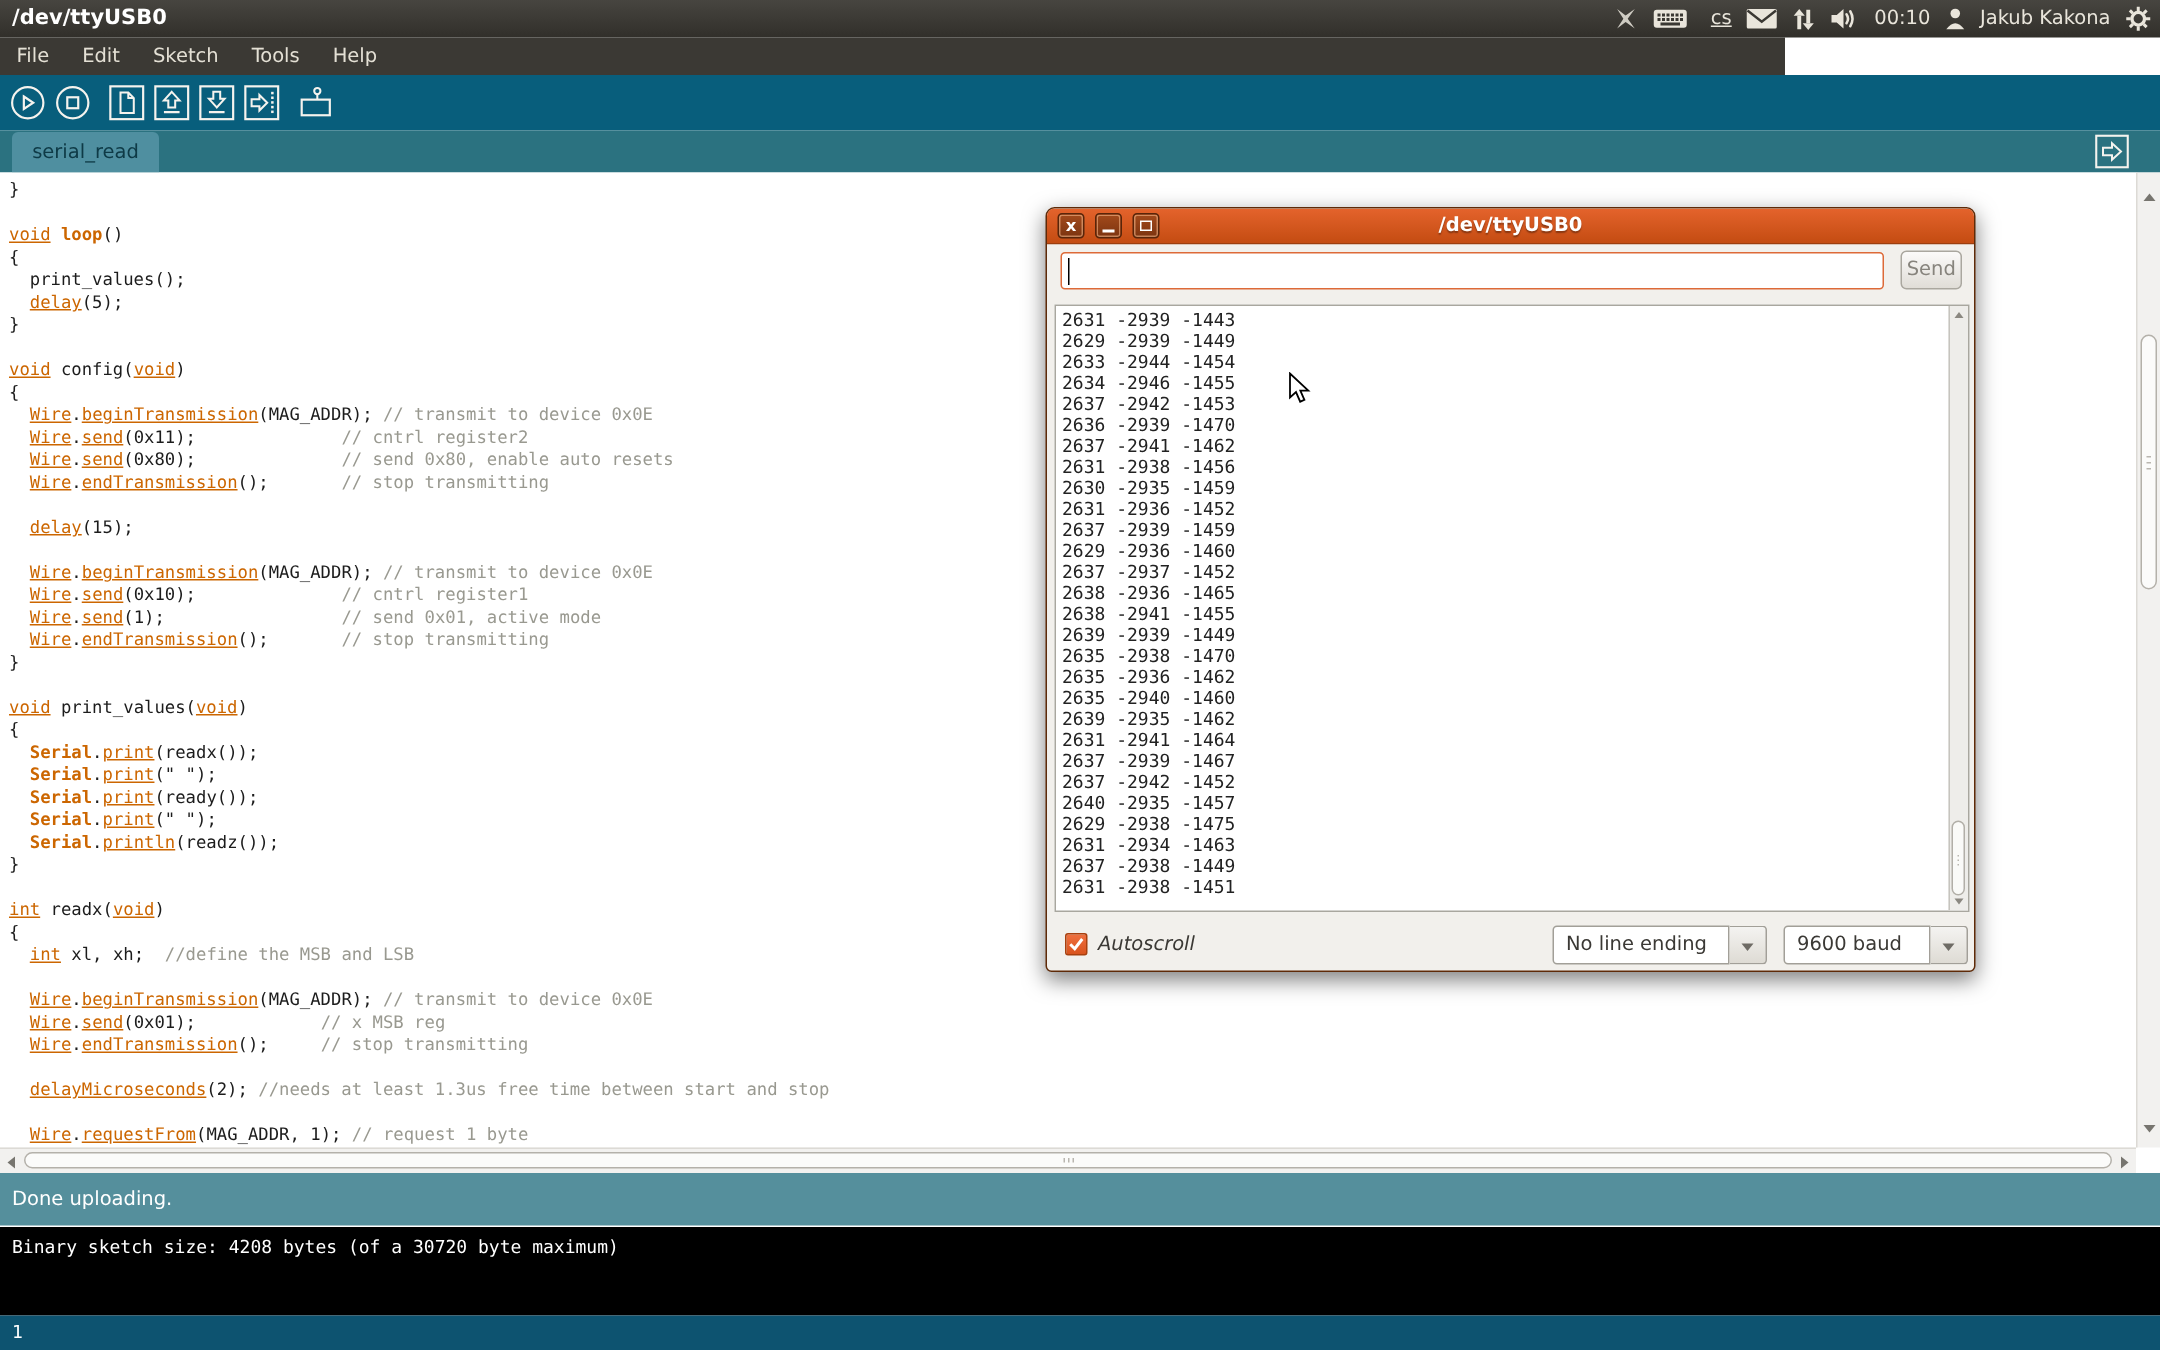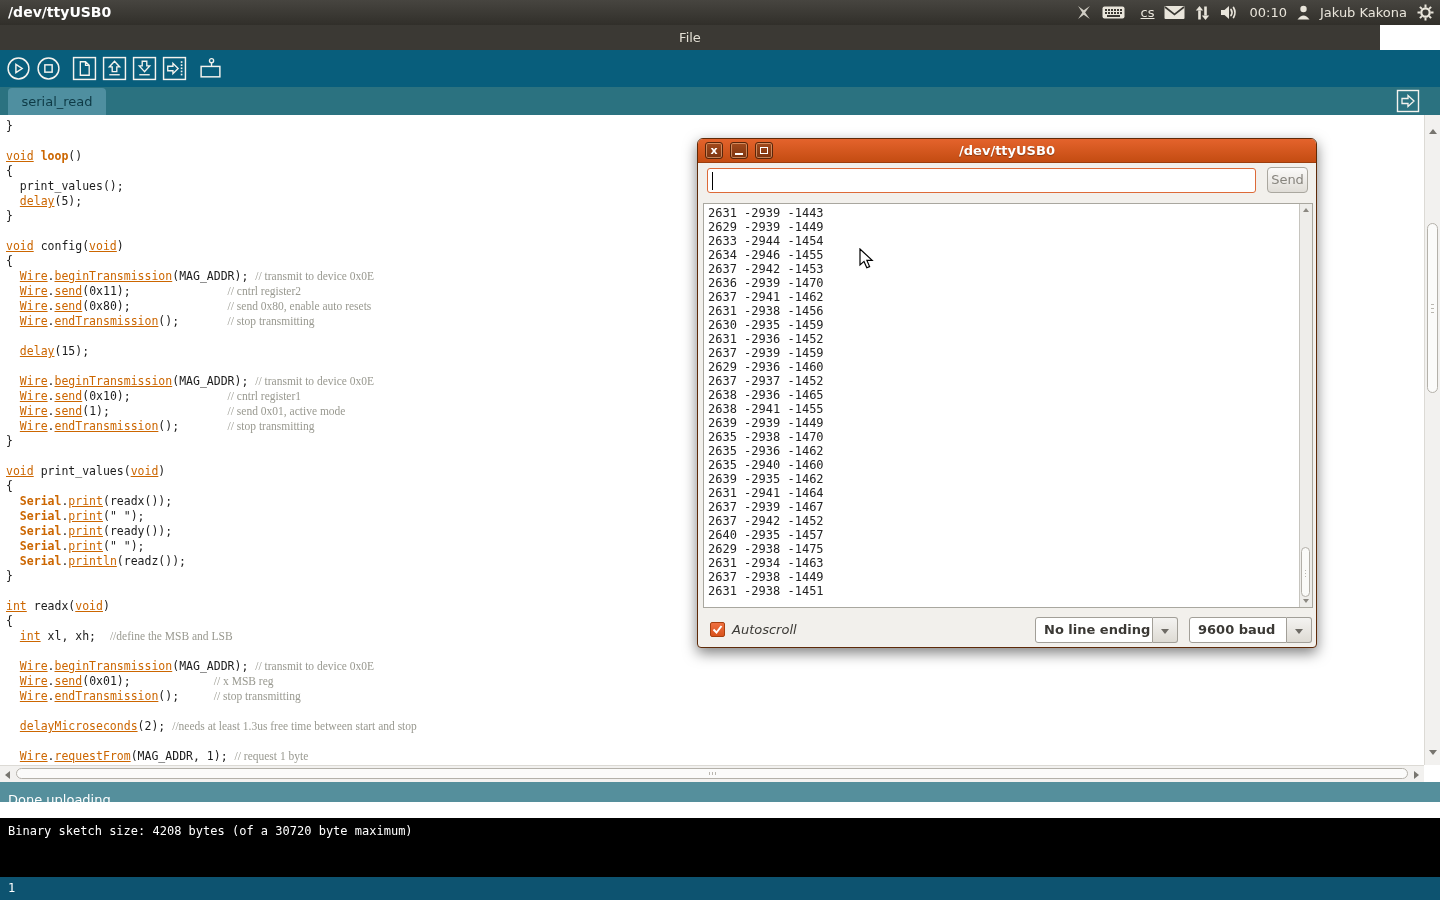--- a/index.html
+++ b/index.html
@@ -8,21 +8,21 @@
   .abs { position:absolute; }
 
   
   .panel { left:0; top:0; width:1440px; height:25px;
     background:linear-gradient(#474540,#312f2a); color:#fff; z-index:40; }
   .panel-title { position:absolute; left:8px; top:0; line-height:25px; font-size:14px; font-weight:bold; }
   .tray { position:absolute; right:6px; top:0; height:25px; display:flex; align-items:center; gap:10px; color:#e9e5db; font-size:13px; }
   .tray svg { display:block; }
 
   
-  .menubar { left:0; top:25px; width:1380px; height:25px; background:#3b3934; display:flex; align-items:center;flex-direction:column; }
+  .menubar { left:0; top:25px; width:1190px; height:25px; background:#3b3934; display:flex; align-items:center; }
   .menu-item { color:#e4e0d5; font-size:13px; padding:0 11px; line-height:25px; }
 
   
   .toolbar { left:0; top:50px; width:1440px; height:37px; background:#085e7c; display:flex; align-items:center; }
   .tb-btn { width:26px; height:26px; margin-left:4px; display:flex; align-items:center; justify-content:center; }
   .tb-btn:nth-child(1){ margin-left:5px; }
   .tb-btn.gap { margin-left:10px; }
 
   
   .tabbar { left:0; top:87px; width:1440px; height:28px; background:#2b7280; }
@@ -31,37 +31,37 @@
   .tab-menu-btn { position:absolute; left:1396px; top:2px; width:24px; height:24px;
     display:flex; align-items:center; justify-content:center; }
 
   
   .editor { left:0; top:115px; width:1424px; height:650px; background:#fff; overflow:hidden; }
   .code { position:absolute; left:6px; top:4px; font-family:"DejaVu Sans Mono", monospace;
     font-size:11.5px; line-height:15px; color:#1c1c1c; }
   .code-line { white-space:pre; height:15px; }
   .seg-k { color:#cc6600;text-decoration:underline; }
   .seg-b { color:#cc6600; font-weight:bold; }
-  .seg-c { color:#999990;font-family:Liberation Serif, serif; }
+  .seg-c { color:#999990; }
   .seg-p { color:#1c1c1c; }
 
   
   .vscroll { left:1424px; top:115px; width:16px; height:650px; background:#f2f1ef; border-left:1px solid #dcdad5; }
   .hscroll { left:0; top:765px; width:1424px; height:17px; background:#f2f1ef; border-top:1px solid #dcdad5; }
   .sb-thumb { position:absolute; background:#fbfbfa; border:1px solid #b4b1aa; border-radius:7px; }
   .grip-h { position:absolute; left:3px; right:3px; height:1px; background:#b9b6af; }
   .grip-v { position:absolute; top:3px; bottom:3px; width:1px; background:#b9b6af; }
   .arr { width:0; height:0; position:absolute; }
   .arr-up    { border-left:4px solid transparent; border-right:4px solid transparent; border-bottom:5px solid #77756f; }
   .arr-down  { border-left:4px solid transparent; border-right:4px solid transparent; border-top:5px solid #77756f; }
   .arr-left  { border-top:4px solid transparent; border-bottom:4px solid transparent; border-right:5px solid #77756f; }
   .arr-right { border-top:4px solid transparent; border-bottom:4px solid transparent; border-left:5px solid #77756f; }
 
   
-  .statusbar { left:0; top:782px; width:1440px; height:20px; background:#558f9c; color:#fff; font-size:13px; }
+  .statusbar { left:0; top:782px; width:1440px; height:35px; background:#558f9c; color:#fff; font-size:13px; }
   .statusbar span { position:absolute; left:8px; line-height:36px; }
   .console { left:0; top:818px; width:1440px; height:59px; background:#000; color:#fff;
     font-family:"DejaVu Sans Mono", monospace; font-size:12px;text-decoration:underline; }
   .console span { position:absolute; left:8px; top:6px; white-space:pre; }
   .footer { left:0; top:877px; width:1440px; height:23px; background:#0d5370; color:#fff;
     font-family:"DejaVu Sans Mono", monospace; font-size:12px; }
   .footer span { position:absolute; left:8px; line-height:23px; }
 
   
   .sm-window { left:697px; top:138px; width:620px; height:510px; background:#f2f0ec;
@@ -87,21 +87,21 @@
     border:1px solid #a9a79f; overflow:hidden; }
   .sm-lines { position:absolute; left:4px; top:2px; font-family:"DejaVu Sans Mono", monospace;
     font-size:12px; line-height:14px; color:#222; }
   .serial-line { white-space:pre; height:14px; }
   .sm-vscroll { position:absolute; right:0; top:0; bottom:0; width:13px; background:#eeedea; border-left:1px solid #c6c4be; }
   .sm-vthumb { position:absolute; left:1px; top:343px; width:9px; height:50px; background:#fafaf8;
     border:1px solid #b2afa8; border-radius:5px; }
   .sm-bottom-label { position:absolute; left:34px; top:483px; font-size:13px; color:#3b3935; line-height:15px;font-style:italic; }
   .sm-check { position:absolute; left:12px; top:483px; width:15px; height:15px; border-radius:2px;
     background:linear-gradient(#ef7040,#d9531d); border:1px solid #a8400f; }
-  .dd { position:absolute; top:478px; height:26px;font-weight:bold; }
+  .dd { position:absolute; top:478px; height:26px; }
   .dd-box { position:absolute; left:0; top:0; height:26px; background:#fff; border:1px solid #a29f98;
     border-radius:3px 0 0 3px; font-size:13px; color:#3b3935; line-height:24px; padding-left:8px; }
   .dd-arrow { position:absolute; top:0; height:26px; width:25px; background:linear-gradient(#f4f3f1,#dedbd4);
     border:1px solid #a29f98; border-left:none; border-radius:0 3px 3px 0; }
   .dd-arrow .arr-down { left:8px; top:11px; border-top-color:#6e6b65; }
 
   .mouse-cursor { left:858px; top:248px; z-index:60; }
 </style>
 </head>
 <body>

